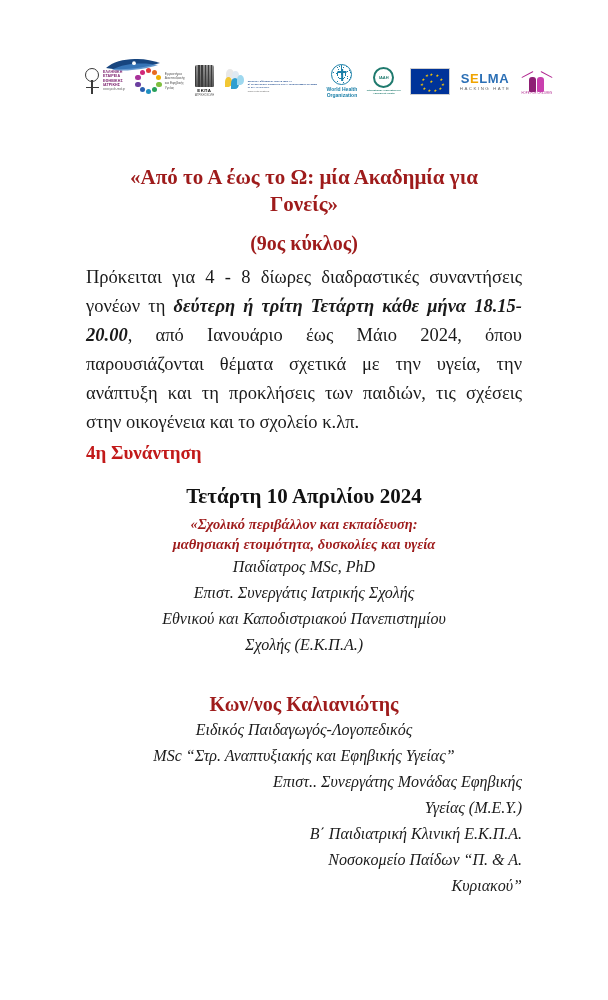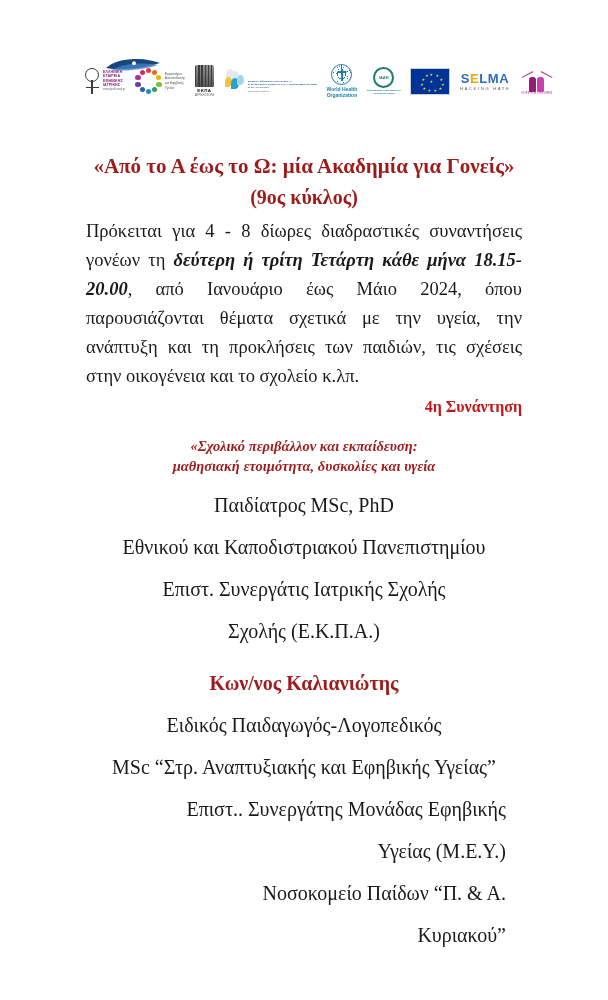--- a/index.html
+++ b/index.html
@@ -336,21 +336,21 @@
     left: 86px;
     width: 436px;
   }
 
   .title {
     color: #9e1b1b;
     font-weight: bold;
     font-size: 21px;
     line-height: 27px;
     text-align: center;
-    margin: 1px;
+    margin: 12px;
   }
   .title-cycle {
     color: #9e1b1b;
     font-weight: bold;
     font-size: 20px;
     line-height: 27px;
     text-align: center;
     margin: 4px;
   }
 
@@ -364,23 +364,23 @@
   }
   .intro b {
     font-weight: bold;
     font-style: italic;
   }
 
   .meeting-no {
     margin: 3px 0 16px 0;
     color: #c21a1a;
     font-weight: bold;
-    font-size: 16px;
+    font-size: 19px;
     line-height: 26px;
-    text-align: right;
+    text-align: left;
   }
   .meeting-date {
     margin: 0;
     color: #111;
     font-weight: bold;
     font-size: 21px;
     line-height: 28px;
     text-align: center;
   }
   .meeting-topic {
@@ -395,34 +395,35 @@
 
   .speaker-name {
     margin: 22px 0 0 0;
     color: #9e1b1b;
     font-weight: bold;
     font-size: 20px;
     line-height: 26px;
     text-align: center;
   }
   .speaker-line {
-    margin: 16px;
-    font-size: 20px;
+    margin: 0;
+    font-size: 16px;
     line-height: 26px;
     text-align: center;
     color: #1a1a1a;
+    font-style: italic;
   }
   .speaker-line.left {
     text-align: right;
   }
   .speaker-line.indent1 { text-indent: 76px; }
   .speaker-line.indent2 { text-indent: 118px; }
   .speaker-line.indent3 { text-indent: 92px; }
 
-  .sp2 { margin-top: 26px; }
+  .sp2 { margin-top: 33px; }
 </style>
 </head>
 <body>
 
 <div class="page">
 
   <div class="logo-strip">
 
     <div class="logo logo-hsam">
       <div class="hsam-mark">
@@ -546,33 +547,35 @@
   </div>
 
   <div class="content">
 
     <h1 class="title">«Από το Α έως το Ω: μία Ακαδημία για Γονείς»</h1>
     <div class="title-cycle">(9ος κύκλος)</div>
 
     <p class="intro"><span>Πρόκειται για 4 - 8 δίωρες διαδραστικές συναντήσεις γονέων τη </span><b>δεύτερη ή τρίτη Τετάρτη κάθε μήνα 18.15-20.00</b><span>, από Ιανουάριο έως Μάιο 2024, όπου παρουσιάζονται θέματα σχετικά με την υγεία, την ανάπτυξη και τη προκλήσεις των παιδιών, τις σχέσεις στην οικογένεια και το σχολείο κ.λπ.</span></p>
 
     <div class="meeting-no">4η Συνάντηση</div>
+    <div class="meeting-date">Τετάρτη  10 Απριλίου 2024</div>
 
     <div class="meeting-topic">
       <div>«Σχολικό περιβάλλον και εκπαίδευση:</div>
       <div>μαθησιακή ετοιμότητα, δυσκολίες και υγεία</div>
     </div>
 
     <div class="speaker-line">Παιδίατρος MSc, PhD</div>
+    <div class="speaker-line">Επιστ. Συνεργάτις Ιατρικής Σχολής</div>
     <div class="speaker-line">Εθνικού και Καποδιστριακού Πανεπιστημίου</div>
-    <div class="speaker-line">Επιστ. Συνεργάτις Ιατρικής Σχολής</div>
     <div class="speaker-line">Σχολής (Ε.Κ.Π.Α.)</div>
 
     <div class="speaker-name sp2">Κων/νος Καλιανιώτης</div>
     <div class="speaker-line">Ειδικός Παιδαγωγός-Λογοπεδικός</div>
     <div class="speaker-line">MSc “Στρ. Αναπτυξιακής και Εφηβικής Υγείας”</div>
     <div class="speaker-line left indent1">Επιστ.. Συνεργάτης Μονάδας Εφηβικής</div>
     <div class="speaker-line left">Υγείας (Μ.Ε.Υ.)</div>
+    <div class="speaker-line left indent2">Β΄ Παιδιατρική Κλινική Ε.Κ.Π.Α.</div>
     <div class="speaker-line left indent3">Νοσοκομείο Παίδων “Π. &amp; Α.</div>
     <div class="speaker-line left">Κυριακού”</div>
 
   </div>
 </div>
 
 </body></html>

